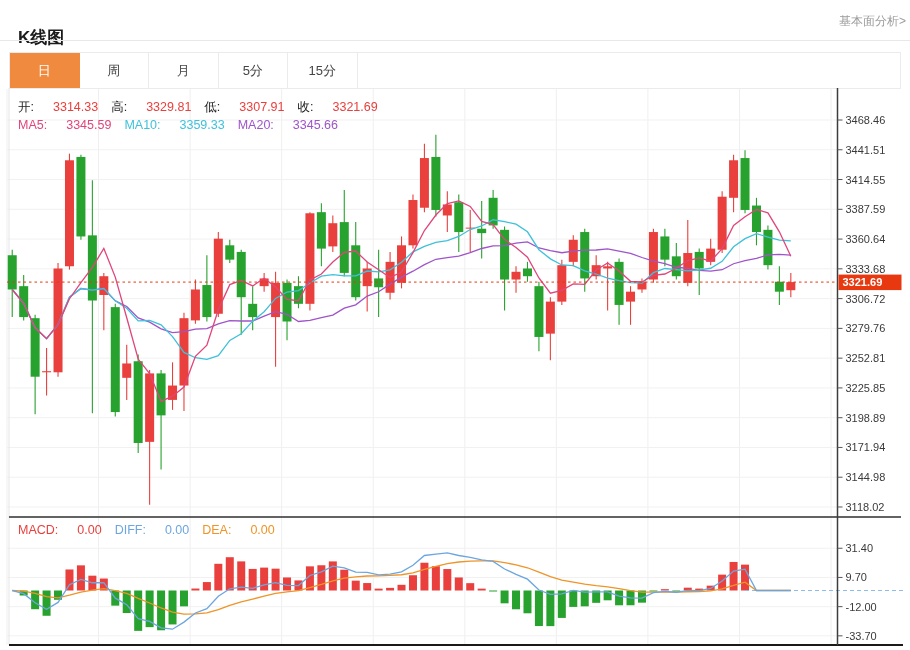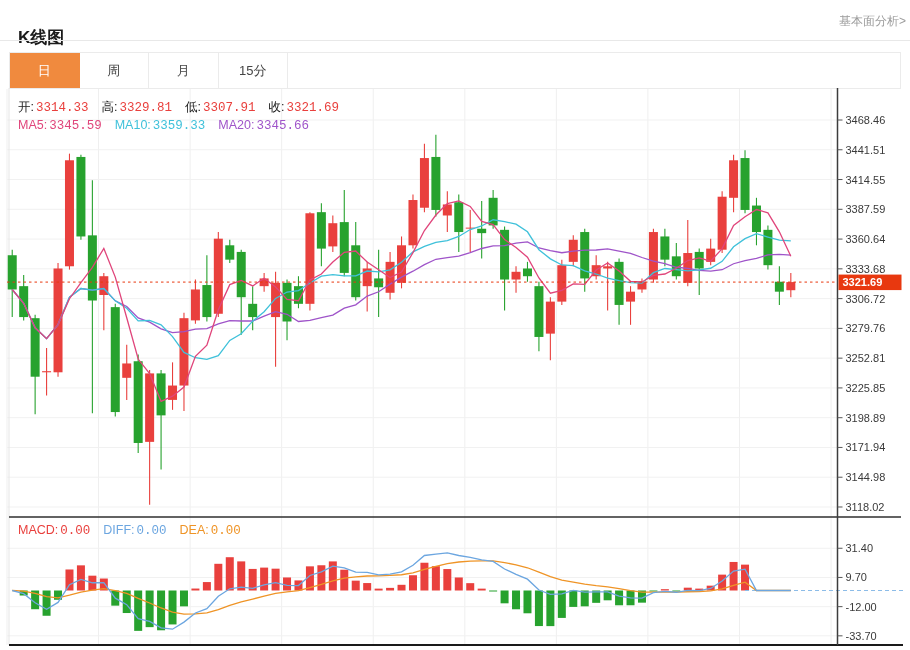--- a/index.html
+++ b/index.html
@@ -9,38 +9,39 @@
   .top-link{position:absolute;right:4px;top:13px;font-size:12px;color:#9b9b9b;cursor:pointer;}
   .title-divider{position:absolute;left:0;top:40px;width:910px;height:1px;background:#e8e8e8;}
   .tabbar{position:absolute;left:9px;top:52px;width:892px;height:37px;border:1px solid #ebebeb;
           box-sizing:border-box;display:flex;background:#fff;}
   .tab{width:69.5px;height:100%;border-right:1px solid #ebebeb;display:flex;align-items:center;
        justify-content:center;font-size:13px;color:#444;cursor:pointer;box-sizing:border-box;}
   .tab.active{background:#f08a3e;color:#fff;border-right:1px solid #f08a3e;}
   .legend{position:absolute;left:18px;white-space:nowrap;z-index:5;}
   .legend .item{display:inline-block;margin-right:13px;font-size:12.5px;}
   .legend .lbl{color:#222;}
-  .legend .val{margin-left:2px;font-family:Liberation Mono, monospace;}
+  .legend .val{margin-left:19px;}
   #ohlc-legend{top:97px;}
   #ma-legend{top:115px;}
   #macd-legend{top:520px;}
   .chart-wrap{position:absolute;left:0;top:88px;width:910px;height:514px;}
   svg text{font-family:"Liberation Sans","DejaVu Sans",sans-serif;}
 </style>
 </head>
 <body>
 
 <div class="stage">
   <div class="page-title">K线图</div>
   <div class="top-link">基本面分析&gt;</div>
   <div class="title-divider"></div>
   <div class="tabbar" id="tabbar">
       <div class="tab active">日</div>
       <div class="tab">周</div>
       <div class="tab">月</div>
+      <div class="tab">5分</div>
       <div class="tab">15分</div>
     </div>
   <div class="legend" id="ohlc-legend"><span class="item"><span class="lbl" style="color: rgb(34, 34, 34);">开:</span><span class="val" style="color: rgb(233, 64, 61);">3314.33</span></span><span class="item"><span class="lbl" style="color: rgb(34, 34, 34);">高:</span><span class="val" style="color: rgb(233, 64, 61);">3329.81</span></span><span class="item"><span class="lbl" style="color: rgb(34, 34, 34);">低:</span><span class="val" style="color: rgb(233, 64, 61);">3307.91</span></span><span class="item"><span class="lbl" style="color: rgb(34, 34, 34);">收:</span><span class="val" style="color: rgb(233, 64, 61);">3321.69</span></span></div>
   <div class="legend" id="ma-legend"><span class="item"><span class="lbl" style="color: rgb(224, 69, 123);">MA5:</span><span class="val" style="color: rgb(224, 69, 123);">3345.59</span></span><span class="item"><span class="lbl" style="color: rgb(63, 193, 218);">MA10:</span><span class="val" style="color: rgb(63, 193, 218);">3359.33</span></span><span class="item"><span class="lbl" style="color: rgb(159, 84, 201);">MA20:</span><span class="val" style="color: rgb(159, 84, 201);">3345.66</span></span></div>
   <div class="legend" id="macd-legend"><span class="item"><span class="lbl" style="color: rgb(233, 64, 61);">MACD:</span><span class="val" style="color: rgb(233, 64, 61);">0.00</span></span><span class="item"><span class="lbl" style="color: rgb(108, 166, 224);">DIFF:</span><span class="val" style="color: rgb(108, 166, 224);">0.00</span></span><span class="item"><span class="lbl" style="color: rgb(239, 148, 38);">DEA:</span><span class="val" style="color: rgb(239, 148, 38);">0.00</span></span></div>
   <div class="chart-wrap">
     <svg id="chart" width="910" height="562" viewBox="0 88 910 562">
         <g>
           <line x1="7" y1="89" x2="7" y2="645" stroke="#efefef" stroke-width="1"></line>
           <line x1="98.56" y1="89" x2="98.56" y2="645" stroke="#efefef" stroke-width="1"></line>

